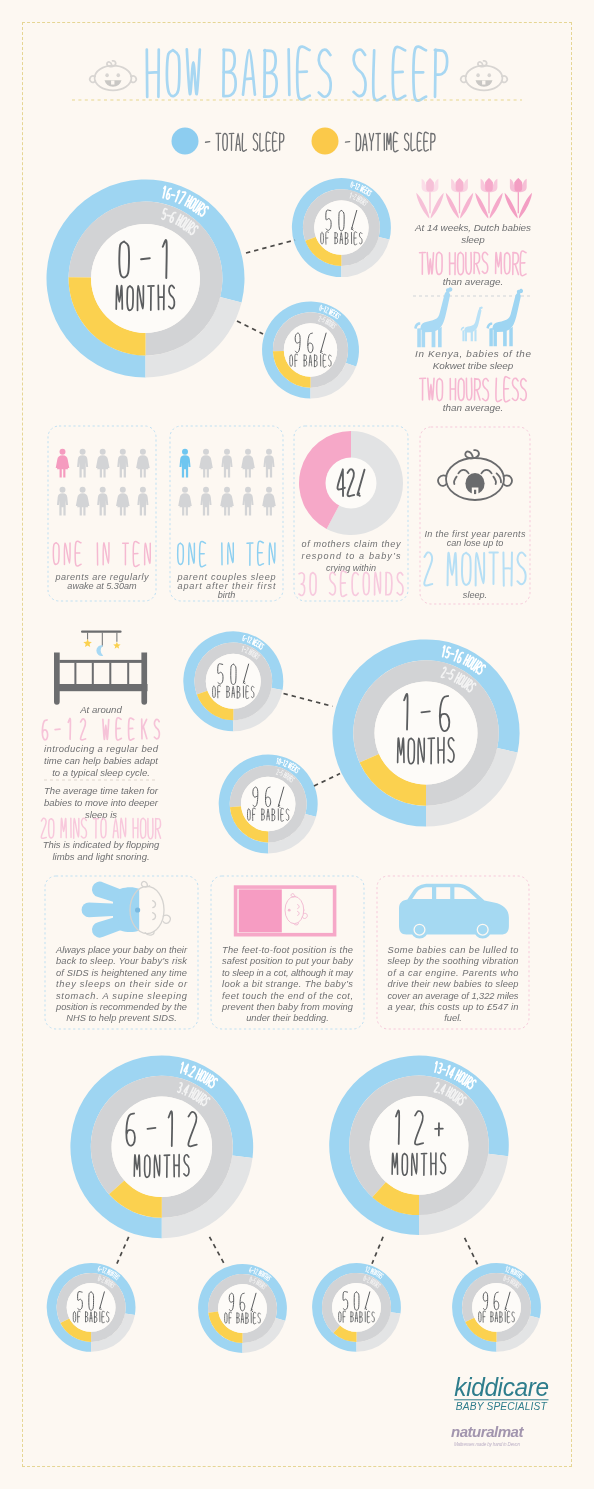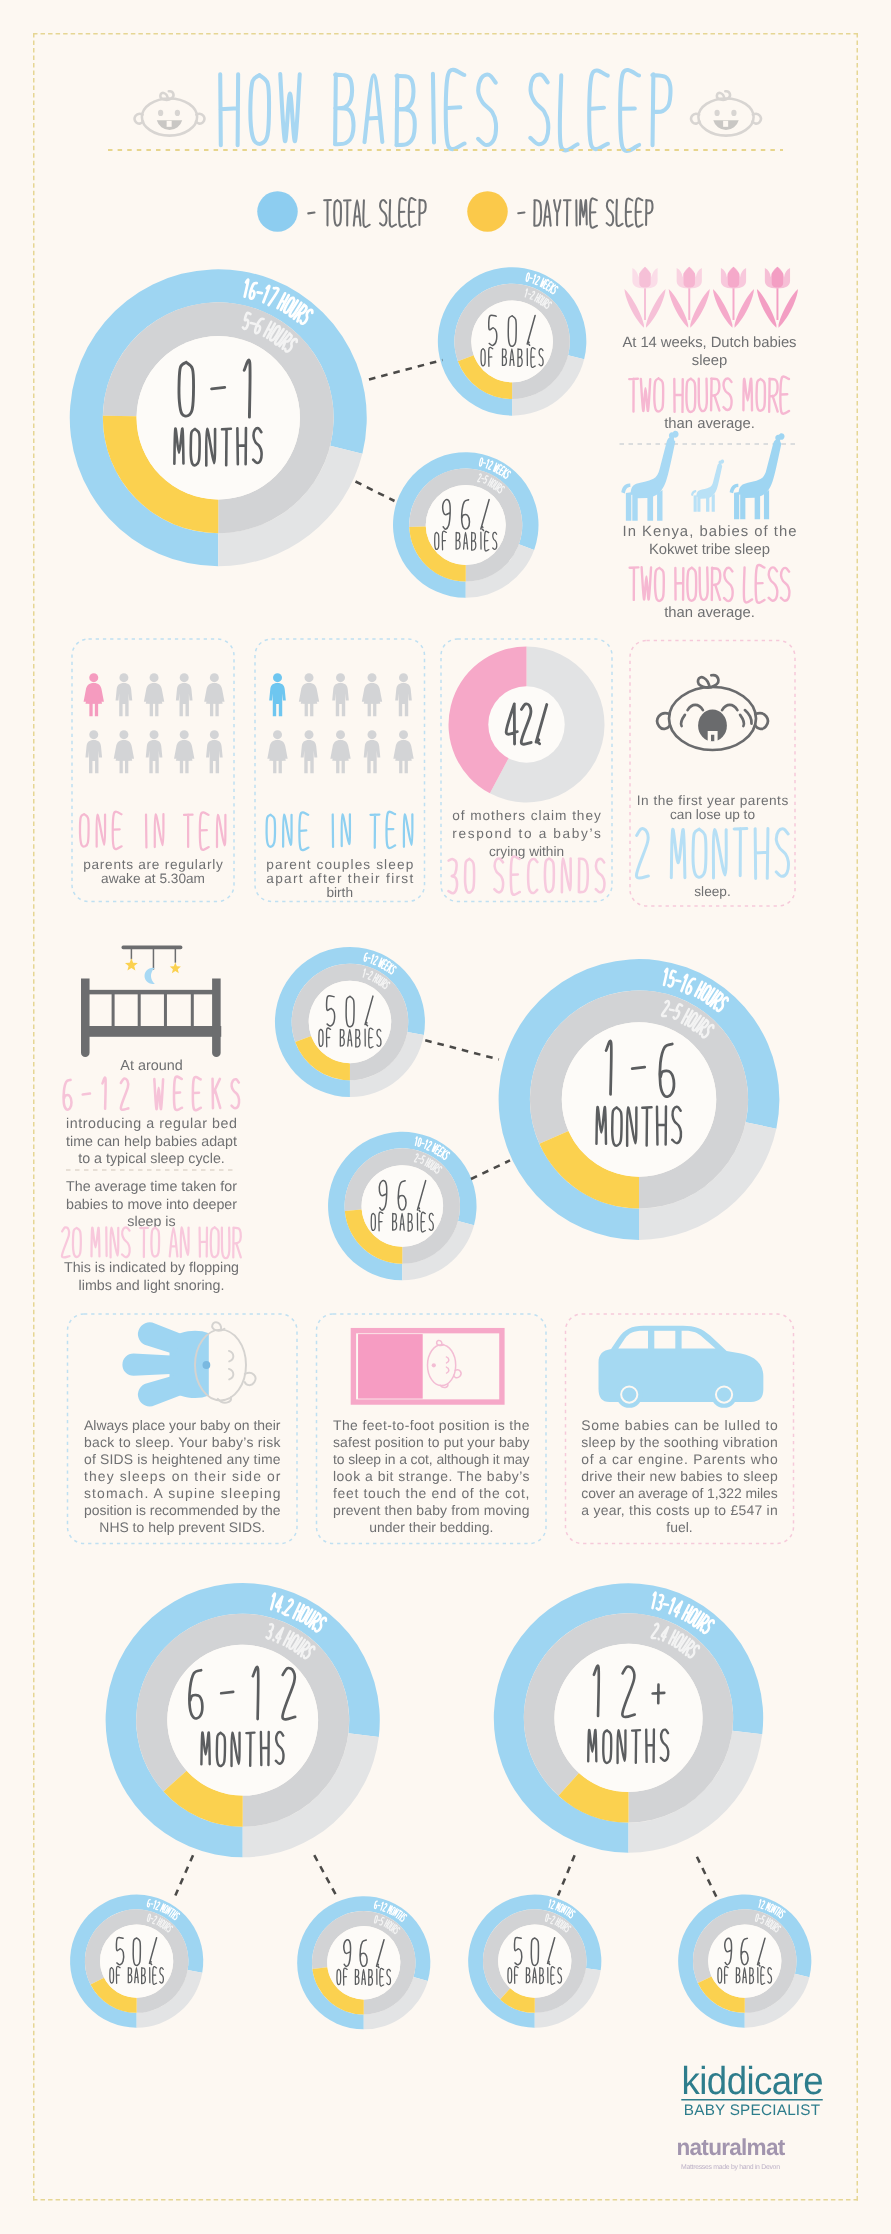--- a/index.html
+++ b/index.html
@@ -1,17 +1,17 @@
 <!DOCTYPE html>
 <html><head>
 <meta charset="utf-8">
 <style>
   html,body{margin:0;padding:0;}
   body{width:594px;height:1489px;background:#fdf8f2;font-family:"Liberation Sans",sans-serif;overflow:hidden;position:relative;}
-  .page{position:absolute;left:0;top:0;width:594px;height:1326px;}
+  .page{position:absolute;left:0;top:0;width:594px;height:1326px;font-style:italic;}
   .frame{position:absolute;left:22px;top:22px;width:548px;height:1443px;border:1px dashed #e6d694;}
   #main{position:absolute;left:0;top:0;}
   text{font-family:"Liberation Sans",sans-serif;}
 </style>
 </head>
 <body>
 
 <div class="page">
   <div class="frame"></div>
   <svg id="main" viewBox="0 0 594 1489" width="594" height="1489">

